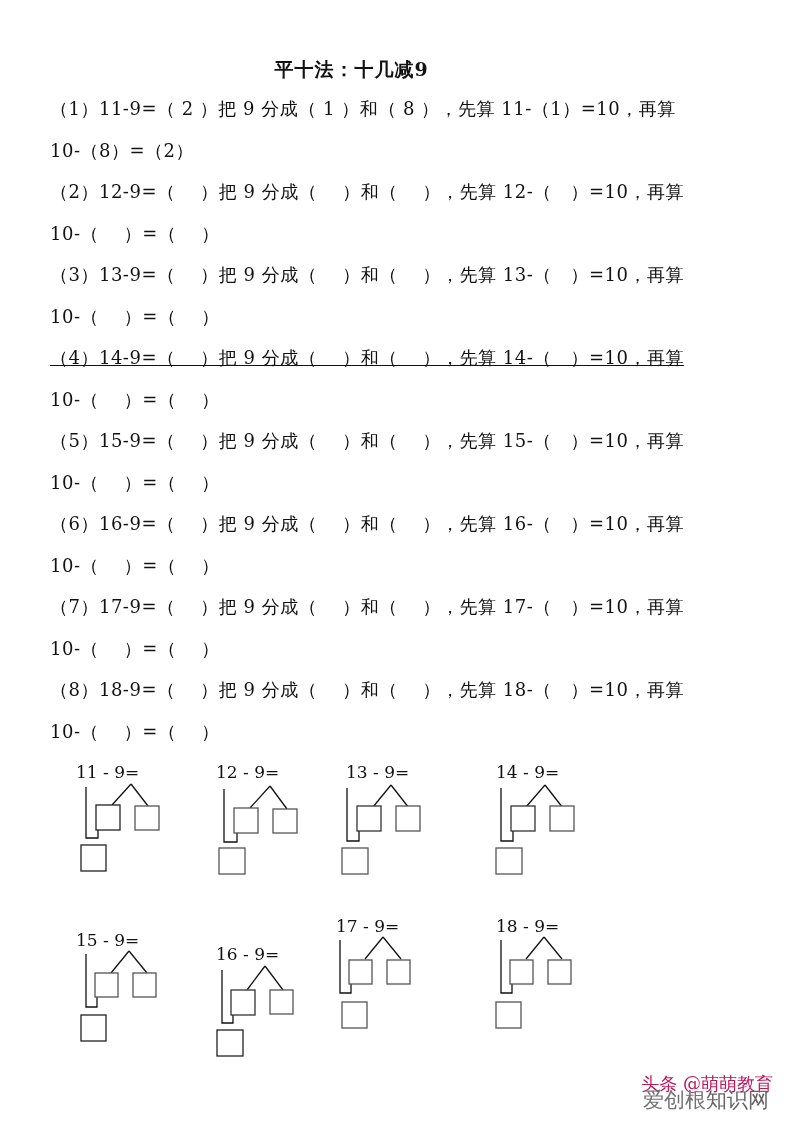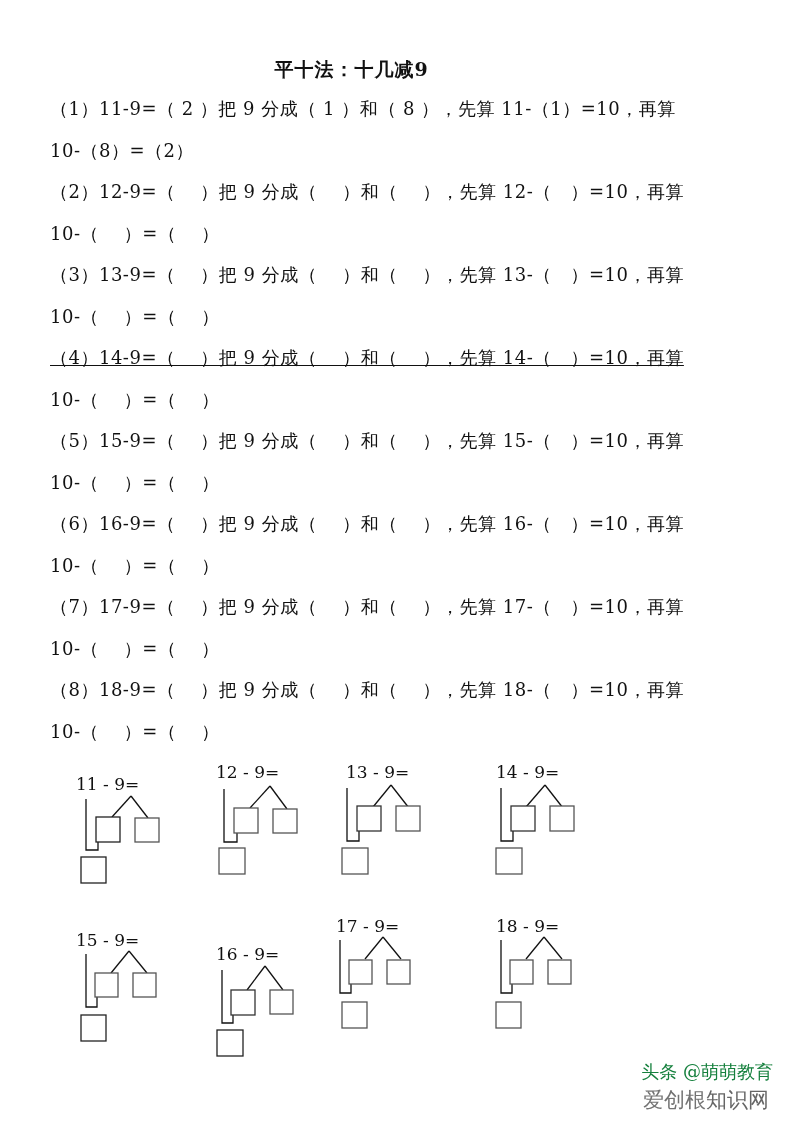--- a/index.html
+++ b/index.html
@@ -5,21 +5,21 @@
   html, body { margin:0; padding:0; background:#ffffff; }
   body { width:793px; height:1122px; position:relative; overflow:hidden;
          font-family:"DejaVu Serif", "Liberation Serif", serif; color:#111; }
   .title { position:absolute; top:57px; left:0; width:703px; text-align:center;
            font-size:19px; font-weight:bold; letter-spacing:1px; }
   .line { position:absolute; left:50px; font-size:18px; white-space:pre; letter-spacing:0.5px; }
   .diagram { position:absolute; width:110px; height:120px; }
   .diagram .eq { position:absolute; left:6px; top:0; font-size:17px; white-space:pre;
                  font-family:"DejaVu Serif", serif; }
   .diagram svg { position:absolute; left:0; top:0; }
-  .wm1 { position:absolute; right:20px; bottom:38px; font-size:18px; color:#15803d; white-space:nowrap; }
+  .wm1 { position:absolute; right:20px; bottom:26px; font-size:18px; color:#be185d; white-space:nowrap; }
   .wm2 { position:absolute; right:24px; bottom:8px; font-size:21px; white-space:nowrap; }
   .wm2 .a { color:#737373; }
   .wm2 .b { color:#666; }
 </style>
 </head>
 <body>
 
 <div class="title">平十法：十几减9</div>
 
 <div class="line" style="top:97px;">（1）11-9=（ 2 ）把 9 分成（ 1 ）和（ 8 ），先算 11-（1）=10，再算</div>
@@ -32,21 +32,21 @@
 <div class="line" style="top:388px;">10-（    ）=（    ）</div>
 <div class="line" style="top:429px;">（5）15-9=（    ）把 9 分成（    ）和（    ），先算 15-（   ）=10，再算</div>
 <div class="line" style="top:471px;">10-（    ）=（    ）</div>
 <div class="line" style="top:512px;">（6）16-9=（    ）把 9 分成（    ）和（    ），先算 16-（   ）=10，再算</div>
 <div class="line" style="top:554px;">10-（    ）=（    ）</div>
 <div class="line" style="top:595px;">（7）17-9=（    ）把 9 分成（    ）和（    ），先算 17-（   ）=10，再算</div>
 <div class="line" style="top:637px;">10-（    ）=（    ）</div>
 <div class="line" style="top:678px;">（8）18-9=（    ）把 9 分成（    ）和（    ），先算 18-（   ）=10，再算</div>
 <div class="line" style="top:720px;">10-（    ）=（    ）</div>
 
-<div class="diagram" style="left:70px; top:762px;margin-top:12px;">
+<div class="diagram" style="left:70px; top:762px;">
   <div class="eq">11 - 9=</div>
   <svg width="110" height="120">
     <g fill="none" stroke="#111" stroke-width="1.3">
       <polyline points="16,25 16,76 28,76 28,66"></polyline>
       <line x1="61" y1="22" x2="42" y2="43"></line>
       <line x1="61" y1="22" x2="78" y2="44"></line>
     </g>
     <rect x="26" y="43" width="24" height="25" fill="#fff" stroke="#222" stroke-width="1.3"></rect>
     <rect x="65" y="44" width="24" height="24" fill="#fff" stroke="#555" stroke-width="1.3"></rect>
     <rect x="11" y="83" width="25" height="26" fill="#fff" stroke="#222" stroke-width="1.3"></rect>

